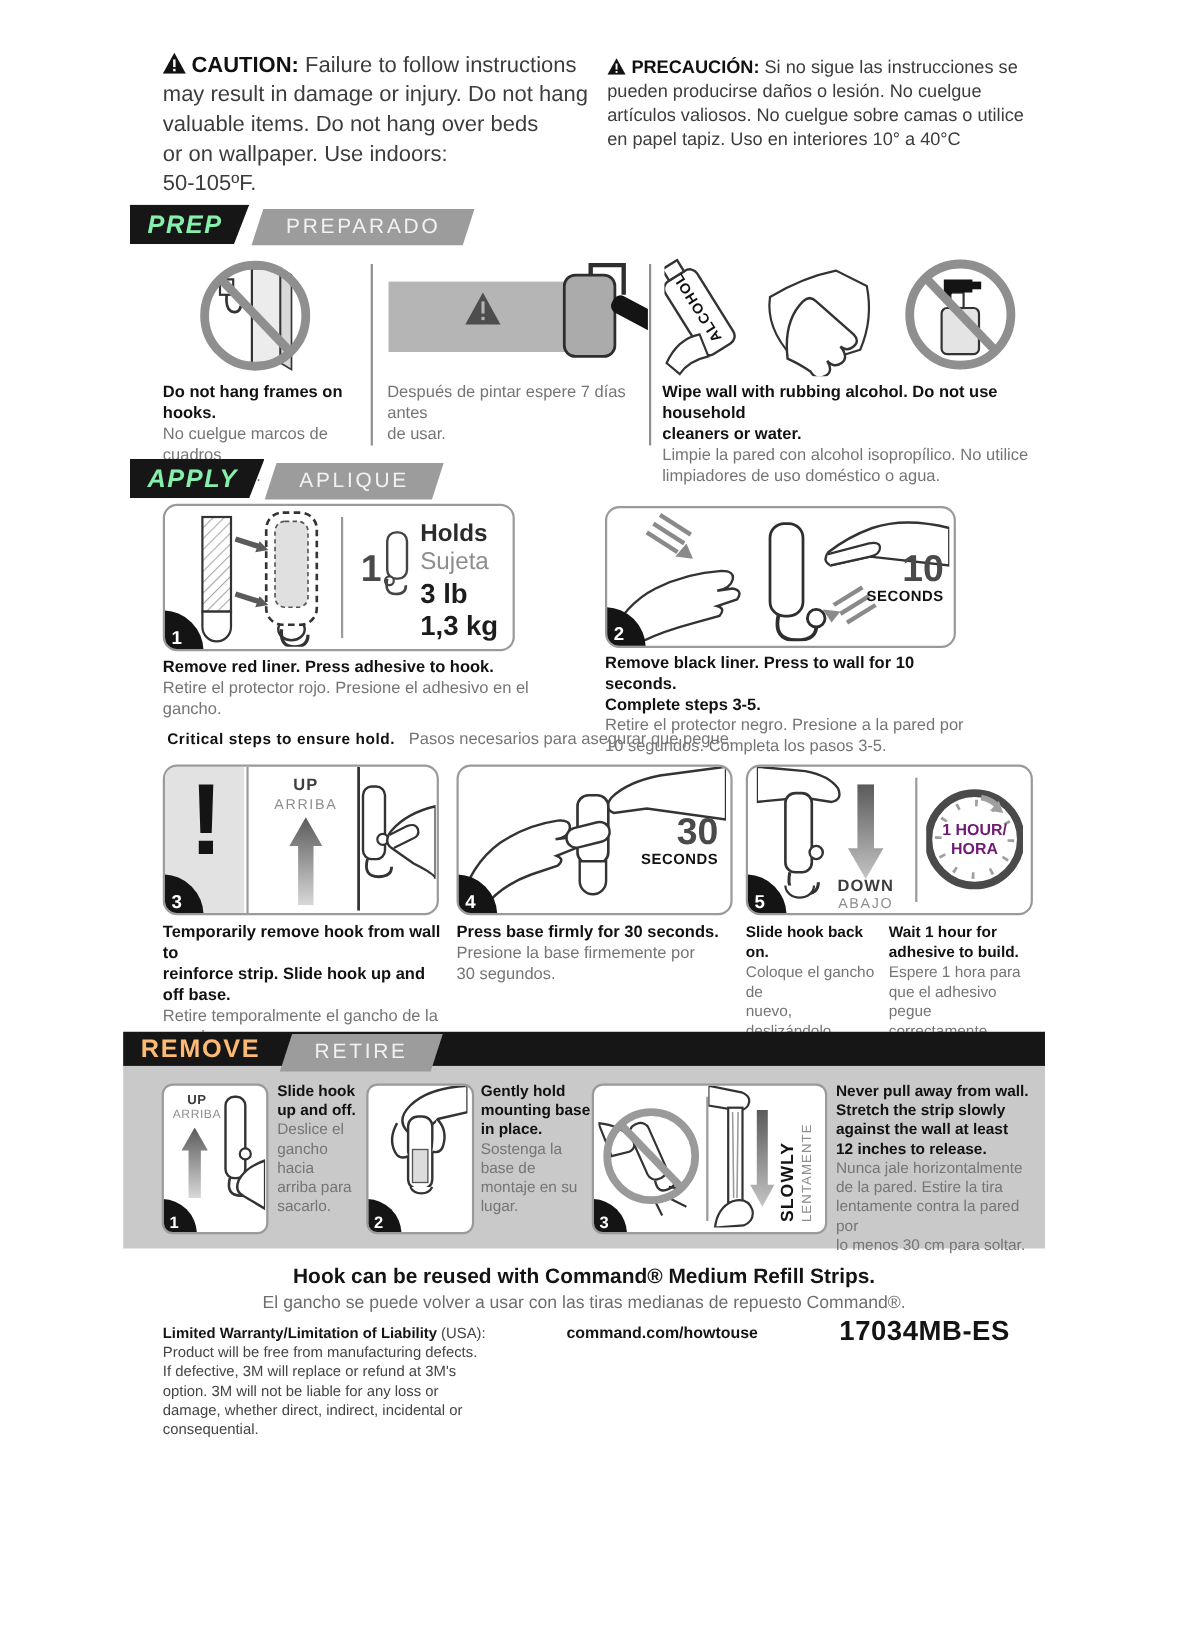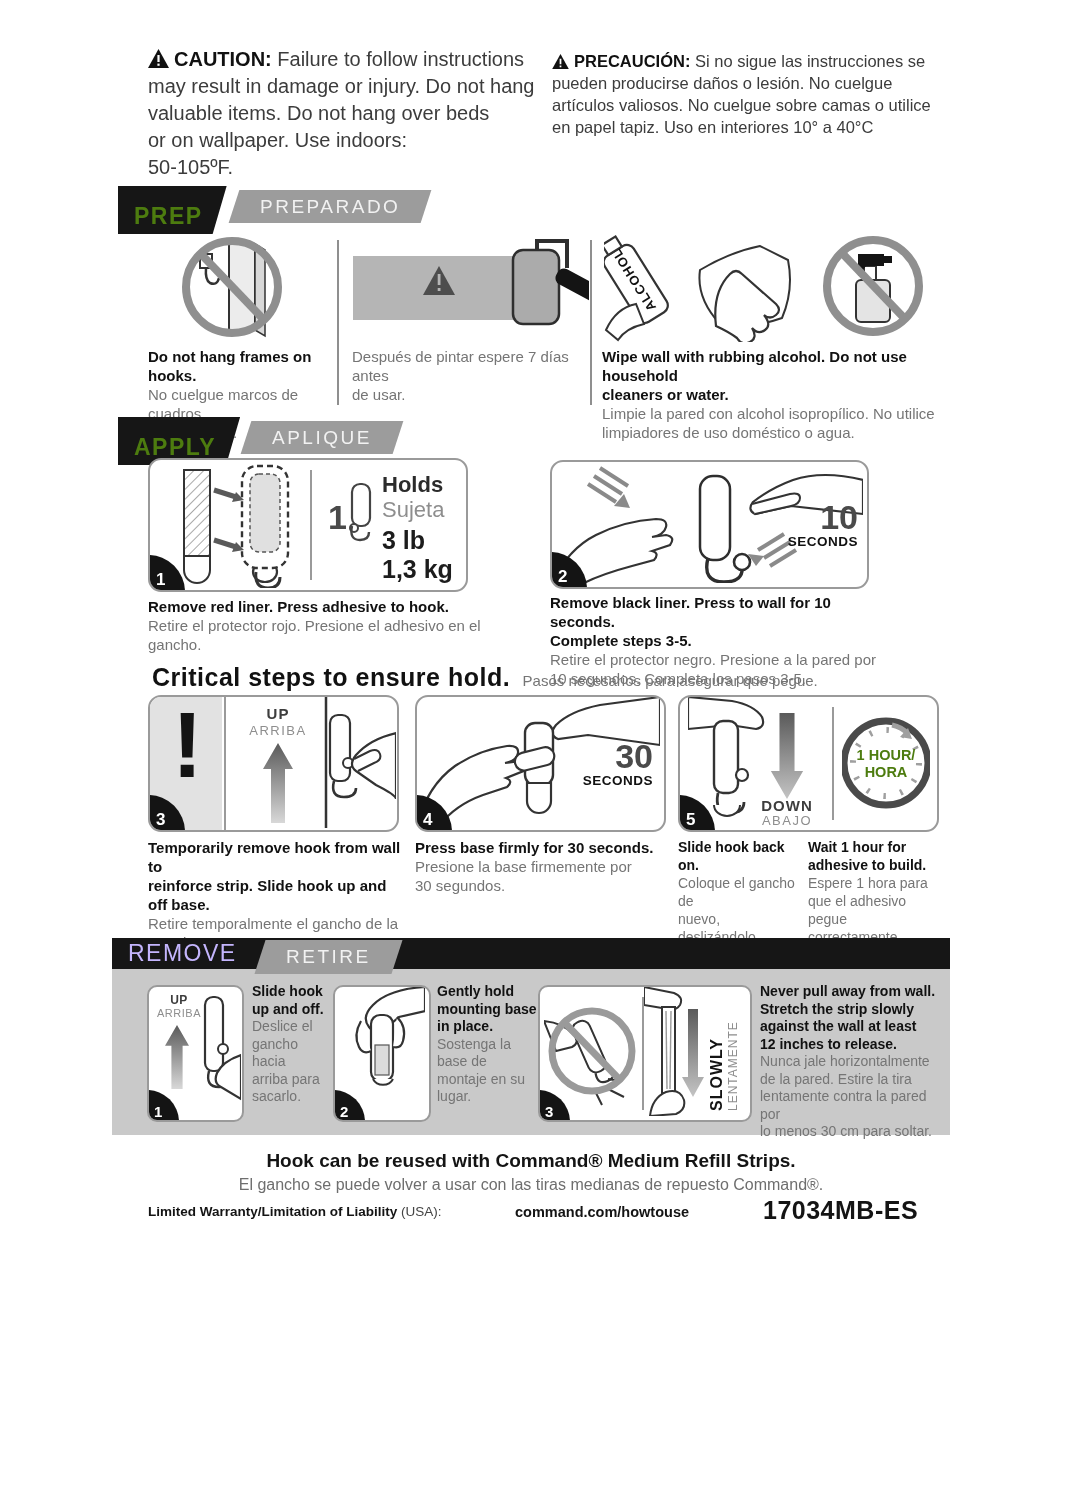--- a/index.html
+++ b/index.html
@@ -7,23 +7,23 @@
          font-family:"Liberation Sans","DejaVu Sans",sans-serif;color:#111;overflow:hidden;}
   .abs{position:absolute;}
   .pre{white-space:pre-line;}
   
   .caut-title{font-weight:bold;color:#111;}
   .caut-body{color:#3c3c3c;}
   .caut-en{font-size:20px;line-height:27px;}
   .caut-es{font-size:16.5px;line-height:22px;}
   .warn-svg{vertical-align:-2px;margin-right:5px;}
   
-  .hdr-black{position:absolute;background:#161616;color:#4d7c0f;font-weight:bold;
-             letter-spacing:1.5px;line-height:36px;font-size:23px;padding:12px 24px 0 16px;
-             clip-path:polygon(0 0,100% 0,calc(100% - 14px) 100%,0 100%);}
+  .hdr-black{position:absolute;background:#161616;color:#86efac;font-weight:bold;
+             letter-spacing:1.5px;line-height:36px;font-size:23px;padding:0 24px 0 16px;
+             clip-path:polygon(0 0,100% 0,calc(100% - 14px) 100%,0 100%);font-style:italic;}
   .hdr-gray{position:absolute;background:#9c9c9c;color:#f2f2f2;transform:skewX(-18deg);
             line-height:33px;font-size:19px;letter-spacing:2.5px;padding:0 26px;}
   .hdr-gray>span{display:inline-block;transform:skewX(18deg);}
   
   .vdiv{position:absolute;width:2px;background:#8f8f8f;}
   .cap-b{font-weight:bold;font-size:15px;line-height:19px;color:#111;}
   .cap-g{font-size:15px;line-height:19px;color:#757575;}
   
   .stepbox{position:absolute;background:#fff;border:2px solid #9a9a9a;border-radius:13px;overflow:hidden;}
   .badge{position:absolute;left:-2px;bottom:-2px;width:37px;height:37px;background:#141414;
@@ -210,21 +210,21 @@
       </div>
   </div>
   <div class="abs" style="left:550px;top:593px;width:340px;">
     <div class="cap-b pre">Remove black liner. Press to wall for 10 seconds.
 Complete steps 3-5.</div>
     <div class="cap-g pre">Retire el protector negro. Presione a la pared por
 10 segundos. Completa los pasos 3-5.</div>
   </div>
 
   <div class="abs" style="left:152px;top:663px;width:800px;">
-    <span style="font-weight:bold;font-size:25px;letter-spacing:.5px;">Critical steps to ensure hold.</span>
+    <span style="font-weight:bold;font-size:14px;letter-spacing:.5px;">Critical steps to ensure hold.</span>
     <span style="font-size:15px;color:#757575;margin-left:8px;">Pasos necesarios para asegurar que pegue.</span>
   </div>
 
   <div class="stepbox" style="left:148px;top:695px;width:247px;height:133px;">
     <div class="abs" style="left:0;top:0;width:72px;height:133px;background:#e2e2e2;">
       <div class="abs" style="left:22px;top:-4px;font-size:92px;font-weight:bold;color:#141414;">!</div>
     </div>
     <div class="inner-div" style="left:74px;top:0;bottom:0;"></div>
     <div class="abs updown-en" style="left:88px;top:8px;width:80px;text-align:center;">UP</div>
     <div class="abs updown-es" style="left:88px;top:26px;width:80px;text-align:center;">ARRIBA</div>
@@ -302,21 +302,21 @@
     <div class="abs updown-en" style="left:62px;top:100px;width:90px;text-align:center;">DOWN</div>
     <div class="abs updown-es" style="left:62px;top:116px;width:90px;text-align:center;">ABAJO</div>
     <div class="inner-div" style="left:152px;"></div>
     <svg class="abs" style="left:162px;top:14px;" width="88" height="104" viewBox="0 0 88 104">
       <circle cx="44" cy="52" r="42" fill="#fff" stroke="#4a4a4a" stroke-width="7"></circle>
       <circle cx="44" cy="52" r="33" fill="none" stroke="#9f9f9f" stroke-width="6" stroke-dasharray="2.5 14.8"></circle>
       <circle cx="44" cy="52" r="28" fill="#fff"></circle>
       <path d="M50 14 q10 2 16 9" fill="none" stroke="#9f9f9f" stroke-width="5"></path>
         <polygon points="70,28 58,26 66,17" fill="#9f9f9f"></polygon>
     </svg>
-    <div class="abs" style="left:162px;top:50px;width:88px;text-align:center;font-weight:bold;font-size:14.5px;line-height:17px;color:#4d7c0f;">
+    <div class="abs" style="left:162px;top:50px;width:88px;text-align:center;font-weight:bold;font-size:14.5px;line-height:17px;color:#701a75;">
       <div>1 HOUR/</div>
       <div>HORA</div>
     </div>
     <div class="badge">
         <span>5</span>
       </div>
   </div>
   <div class="abs" style="left:678px;top:838px;width:122px;">
     <div class="cap-b pre" style="font-size:14px;line-height:18px;">Slide hook back on.</div>
     <div class="cap-g pre" style="font-size:14px;line-height:18px;">Coloque el gancho de
@@ -326,21 +326,21 @@
   <div class="abs" style="left:808px;top:838px;width:135px;">
     <div class="cap-b pre" style="font-size:14px;line-height:18px;">Wait 1 hour for
 adhesive to build.</div>
     <div class="cap-g pre" style="font-size:14px;line-height:18px;">Espere 1 hora para
 que el adhesivo pegue
 correctamente.</div>
   </div>
 
   <div class="gray-panel" style="left:112px;top:938px;width:838px;height:197px;">
     <div class="rm-bar">
-      <div style="position:absolute;left:16px;top:0;line-height:31px;color:#c4b5fd;font-weight:normal;font-size:23px;letter-spacing:1.5px;">REMOVE</div>
+      <div style="position:absolute;left:16px;top:0;line-height:31px;color:#fdba74;font-weight:bold;font-size:23px;letter-spacing:1.5px;">REMOVE</div>
       <div class="hdr-gray" style="left:148px;top:2px;height:34px;line-height:34px;"><span>RETIRE</span></div>
     </div>
 
     <div class="stepbox" style="left:35px;top:47px;width:93px;height:133px;border-radius:10px;">
       <div class="abs" style="left:2px;top:6px;width:56px;text-align:center;font-weight:bold;font-size:12px;letter-spacing:.5px;color:#3d3d3d;">UP</div>
       <div class="abs" style="left:0px;top:20px;width:60px;text-align:center;font-size:11px;letter-spacing:.5px;color:#8e8e8e;">ARRIBA</div>
       <svg class="abs" style="left:16px;top:38px;" width="24" height="64" viewBox="0 0 30 80">
         <defs>
             <linearGradient id="gU2" x1="0" y1="0" x2="0" y2="1">
               <stop offset="0" stop-color="#5a5a5a"></stop>
@@ -438,17 +438,22 @@
 lentamente contra la pared por
 lo menos 30 cm para soltar.</div>
     </div>
   </div>
 
   <div class="abs" style="left:112px;top:1176px;width:838px;text-align:center;font-size:16px;color:#6e6e6e;">El gancho se puede volver a usar con las tiras medianas de repuesto Command®.</div>
   <div class="abs" style="left:112px;top:1150px;width:838px;text-align:center;font-weight:bold;font-size:19px;color:#141414;">Hook can be reused with Command® Medium Refill Strips.</div>
 
   <div class="abs" style="left:148px;top:1203px;width:300px;font-size:13.5px;line-height:17.5px;color:#444;">
     <span style="font-weight:bold;color:#141414;">Limited Warranty/Limitation of Liability</span><span> (USA):</span>
+    <div class="pre">Product will be free from manufacturing defects.
+If defective, 3M will replace or refund at 3M's
+option. 3M will not be liable for any loss or
+damage, whether direct, indirect, incidental or
+consequential.</div>
   </div>
   <div class="abs" style="left:515px;top:1204px;font-weight:bold;font-size:14.5px;color:#141414;">command.com/howtouse</div>
   <div class="abs" style="left:763px;top:1196px;font-weight:bold;font-size:25px;letter-spacing:.5px;color:#141414;">17034MB-ES</div>
 
 </div>
 
 </body></html>

